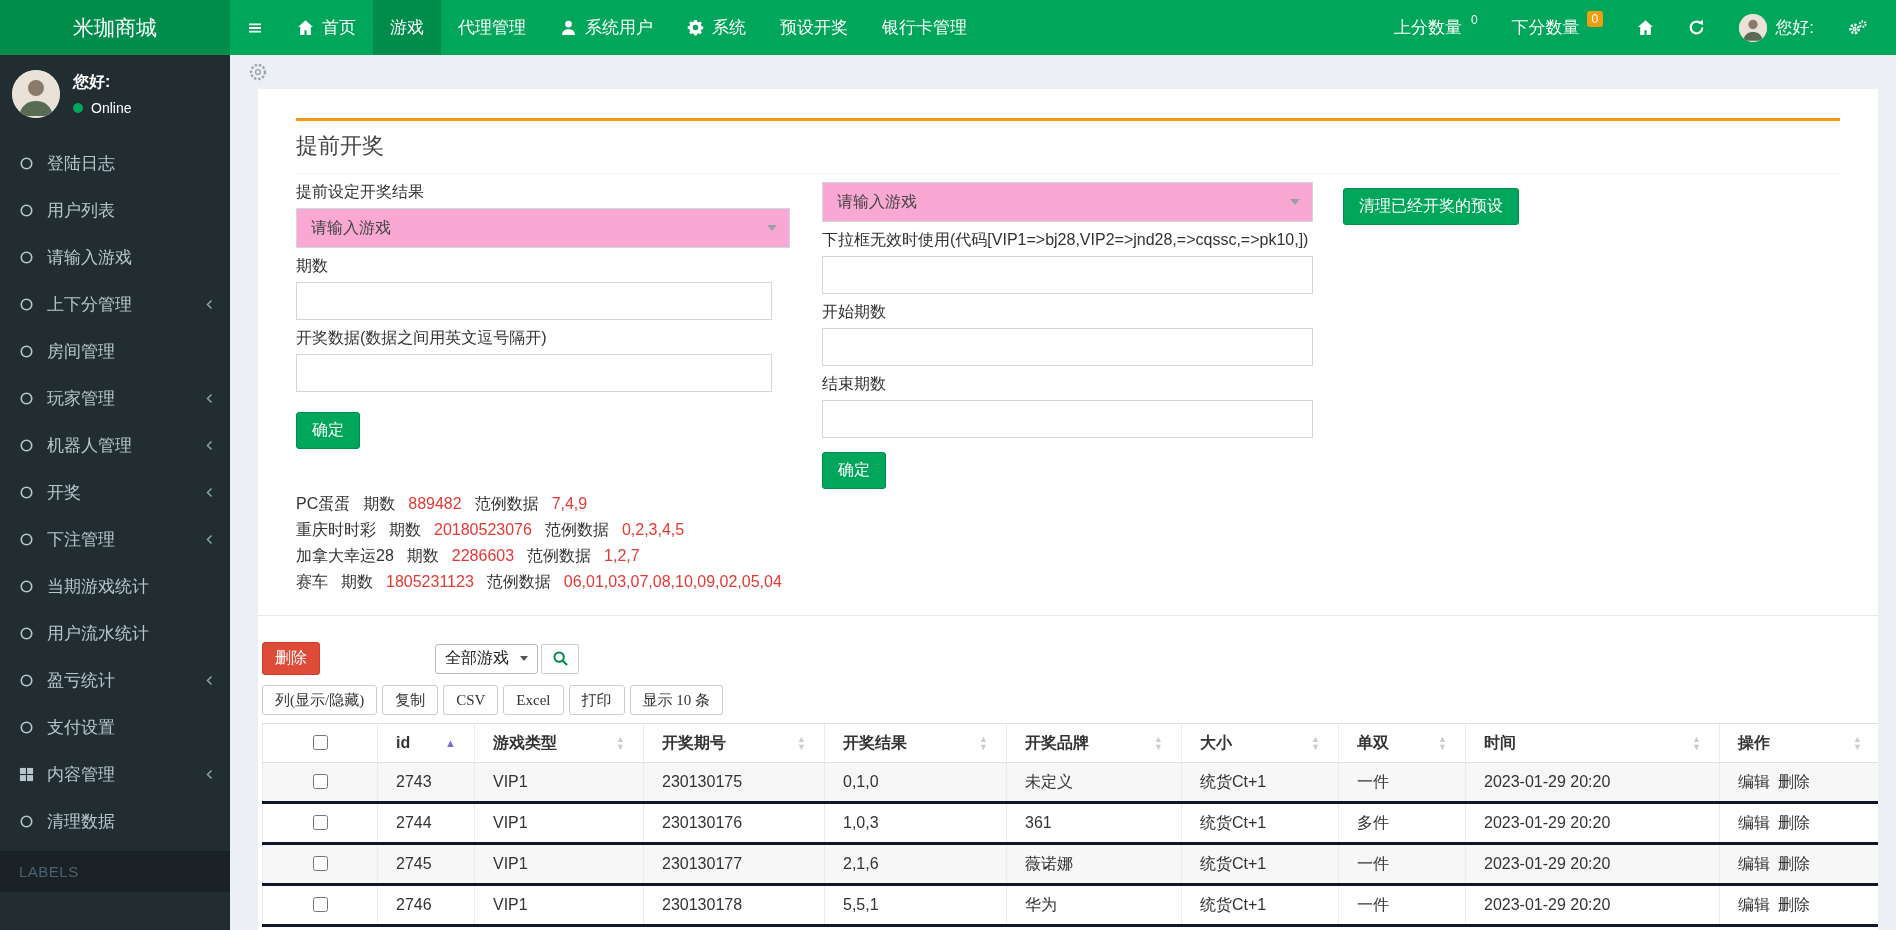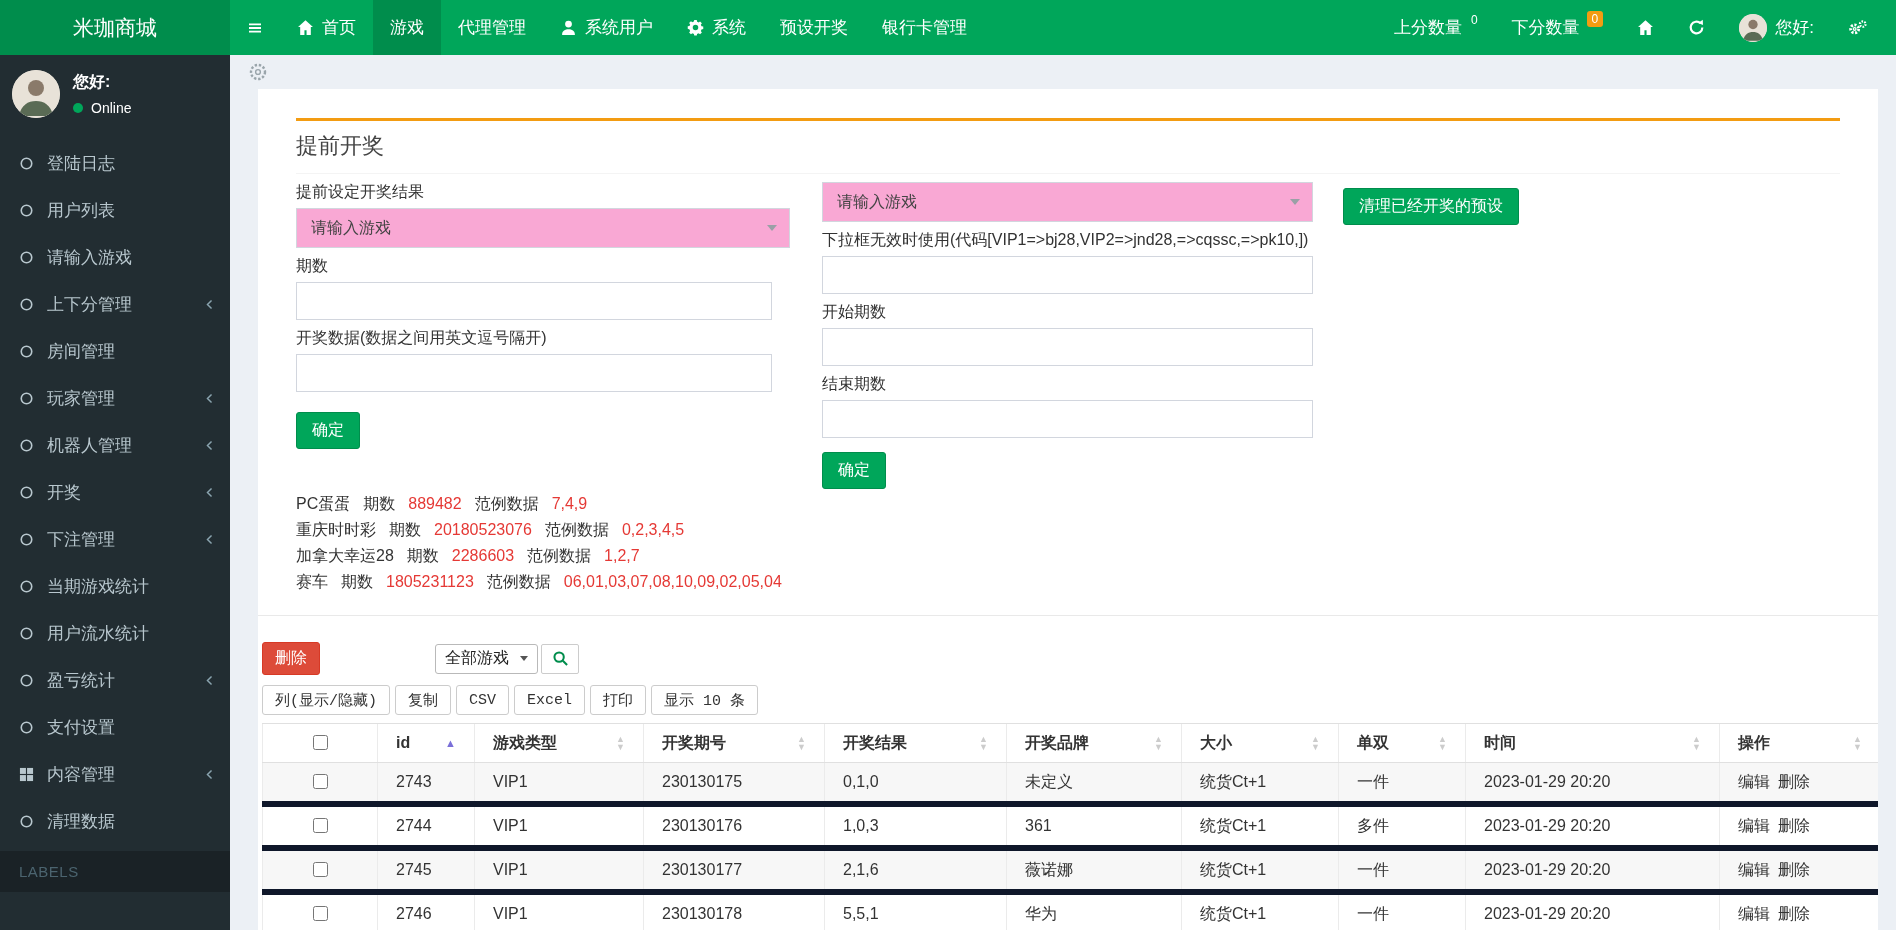--- a/index.html
+++ b/index.html
@@ -84,29 +84,29 @@
   .filterselect { height:30px; border:1px solid #b9b9b9; border-radius:3px; background:#fff;
                   display:flex; align-items:center; padding:0 9px; gap:11px; font-size:16px;
                   color:#222; cursor:pointer; }
   .fcaret { width:0; height:0; border-left:4px solid transparent; border-right:4px solid transparent;
             border-top:5px solid #555; }
   .searchbtn { height:30px; width:38px; margin-left:3px; border:1px solid #ccc; background:#fff;
                border-radius:2px; display:flex; align-items:center; justify-content:center;
                color:#008d4c; cursor:pointer; }
   .toolbar2 { margin-top:10px; display:flex; gap:5px; }
   .tbtn { height:30px; padding:0 12px; background:#fff; border:1px solid #ccc; border-radius:3px;
-          font-size:15px; color:#333; font-family:Liberation Mono, monospace; cursor:pointer; }
+          font-size:15px; color:#333; font-family:Liberation Serif, serif; cursor:pointer; }
 
   table.data { width:100%; border-collapse:collapse; margin-top:8px; font-size:16px; table-layout:fixed; }
   table.data th, table.data td { border-left:1px solid #ebebeb; padding:8px 18px; text-align:left;
                                  overflow:hidden; white-space:nowrap; }
   table.data th:last-child, table.data td:last-child { border-right:1px solid #ebebeb; }
   thead th { font-weight:bold; border-top:1px solid #e0e0e0; border-bottom:1px solid #e0e0e0;
              height:36px; padding-top:0; padding-bottom:0; }
-  tbody tr { height:40px; border-bottom:6px solid #0f172a; }
+  tbody tr { height:40px; border-bottom:3px solid #0f172a; }
   tbody tr:nth-child(odd) { background:#f7f7f7; }
   .chk-col { text-align:center !important; }
   .th-flex { display:flex; align-items:center; justify-content:space-between; }
   .sort-neutral { display:flex; flex-direction:column; line-height:8px; font-size:9px; color:#ccc; }
   .sort-asc { color:#7a6fd8; font-size:11px; }
   .ops span { margin-right:8px; cursor:pointer; }
   input[type=checkbox] { width:15px; height:15px; cursor:pointer; }
 </style>
 </head>
 <body>

